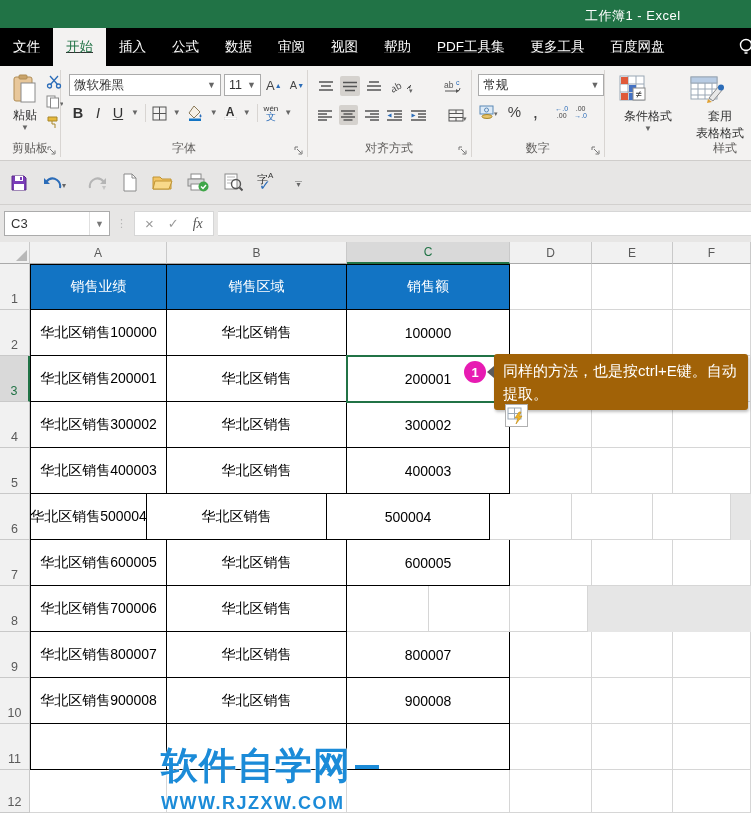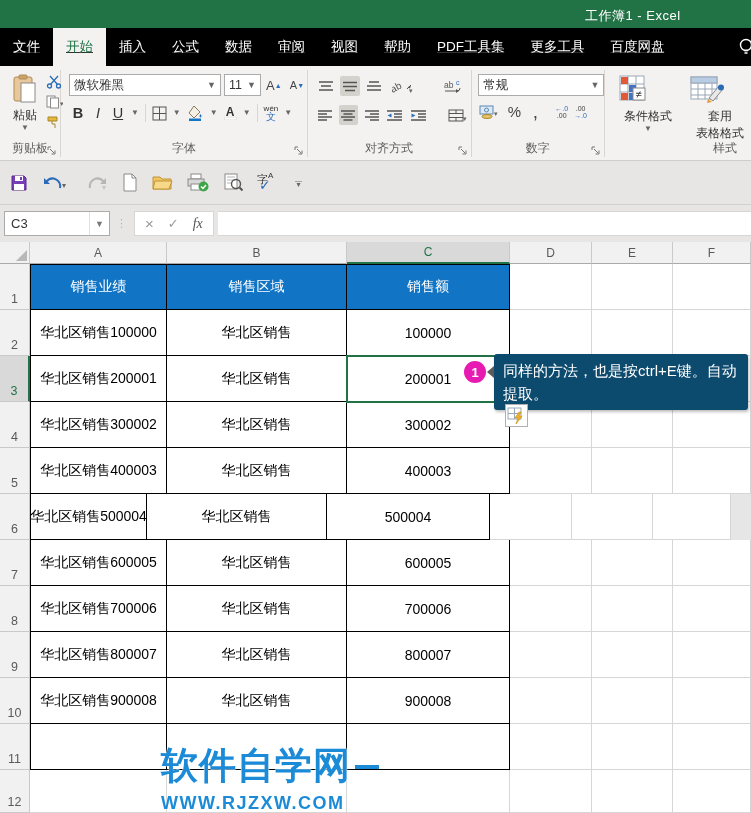--- a/index.html
+++ b/index.html
@@ -78,21 +78,21 @@
   .gut.sel { background:#d9d9d9; border-right:2px solid #217346; color:#217346; }
   .cell { background:#fff; border-right:1px solid #d6d6d6; border-bottom:1px solid #d6d6d6; display:flex; align-items:center; justify-content:center; font-size:14px; color:#000; overflow:hidden; white-space:nowrap; }
   .cell.tbl { border-right:1px solid #000; border-bottom:1px solid #000; }
   .cell.tbl.first { border-left:1px solid #000; }
   .cell.hdrrow { background:#1274c4; color:#fff; border-top:1px solid #000; }
 
   .selbox { position:absolute; border:2px solid #217346; background:transparent; pointer-events:none; }
 
   
   .badge { position:absolute; width:22px; height:22px; border-radius:50%; background:#e71bb2; color:#fff; font-size:13px; font-weight:bold; display:flex; align-items:center; justify-content:center; }
-  .tip { position:absolute; background:#0c4a6e; color:#fff; border-radius:3px; padding:5px 9px; font-size:15px; line-height:23px; width:254px; box-shadow:1px 2px 3px rgba(0,0,0,.25); }
+  .tip { position:absolute; background:#a16207; color:#fff; border-radius:3px; padding:5px 9px; font-size:15px; line-height:23px; width:254px; box-shadow:1px 2px 3px rgba(0,0,0,.25); }
   .tip:before { content:""; position:absolute; left:-7px; top:12px; border-style:solid; border-width:6px 7px 6px 0; border-color:transparent #5b5b5b transparent transparent; }
   .flashicon { position:absolute; width:23px; height:23px; background:#fff; border:1px solid #b0b0b0; display:flex; align-items:center; justify-content:center; }
 
   
   .wmark { position:absolute; pointer-events:none; }
   .wmark .wt { font-size:37px; font-weight:bold; color:#1b8bd8; letter-spacing:1px; text-shadow:0 0 2px #fff,0 0 1px #fff; line-height:38px; }
   .wmark .wu { font-size:18px; font-weight:bold; color:#1b8bd8; letter-spacing:1.5px; text-shadow:0 0 2px #fff; margin-top:8px; }
   .wmark .wdash { position:absolute; right:-28px; top:18px; width:24px; height:4px; background:#1b8bd8; }
 
   svg { display:block; }
@@ -564,21 +564,20 @@
           <div class="cell tbl" style="width: 180px;">华北区销售</div>
           <div class="cell tbl" style="width: 163px;">600005</div>
           <div class="cell" style="width: 82px;"></div>
           <div class="cell" style="width: 81px;"></div>
           <div class="cell" style="width: 78px;"></div>
         </div>
         <div class="grow" style="height: 46px;">
           <div class="gut" style="width: 30px;">8</div>
           <div class="cell tbl first" style="width: 137px;">华北区销售700006</div>
           <div class="cell tbl" style="width: 180px;">华北区销售</div>
-          <div class="cell tbl" style="width: 163px;">700006</div>
           <div class="cell" style="width: 82px;"></div>
           <div class="cell" style="width: 81px;"></div>
           <div class="cell" style="width: 78px;"></div>
         </div>
         <div class="grow" style="height: 46px;">
           <div class="gut" style="width: 30px;">9</div>
           <div class="cell tbl first" style="width: 137px;">华北区销售800007</div>
           <div class="cell tbl" style="width: 180px;">华北区销售</div>
           <div class="cell tbl" style="width: 163px;">800007</div>
           <div class="cell" style="width: 82px;"></div>

